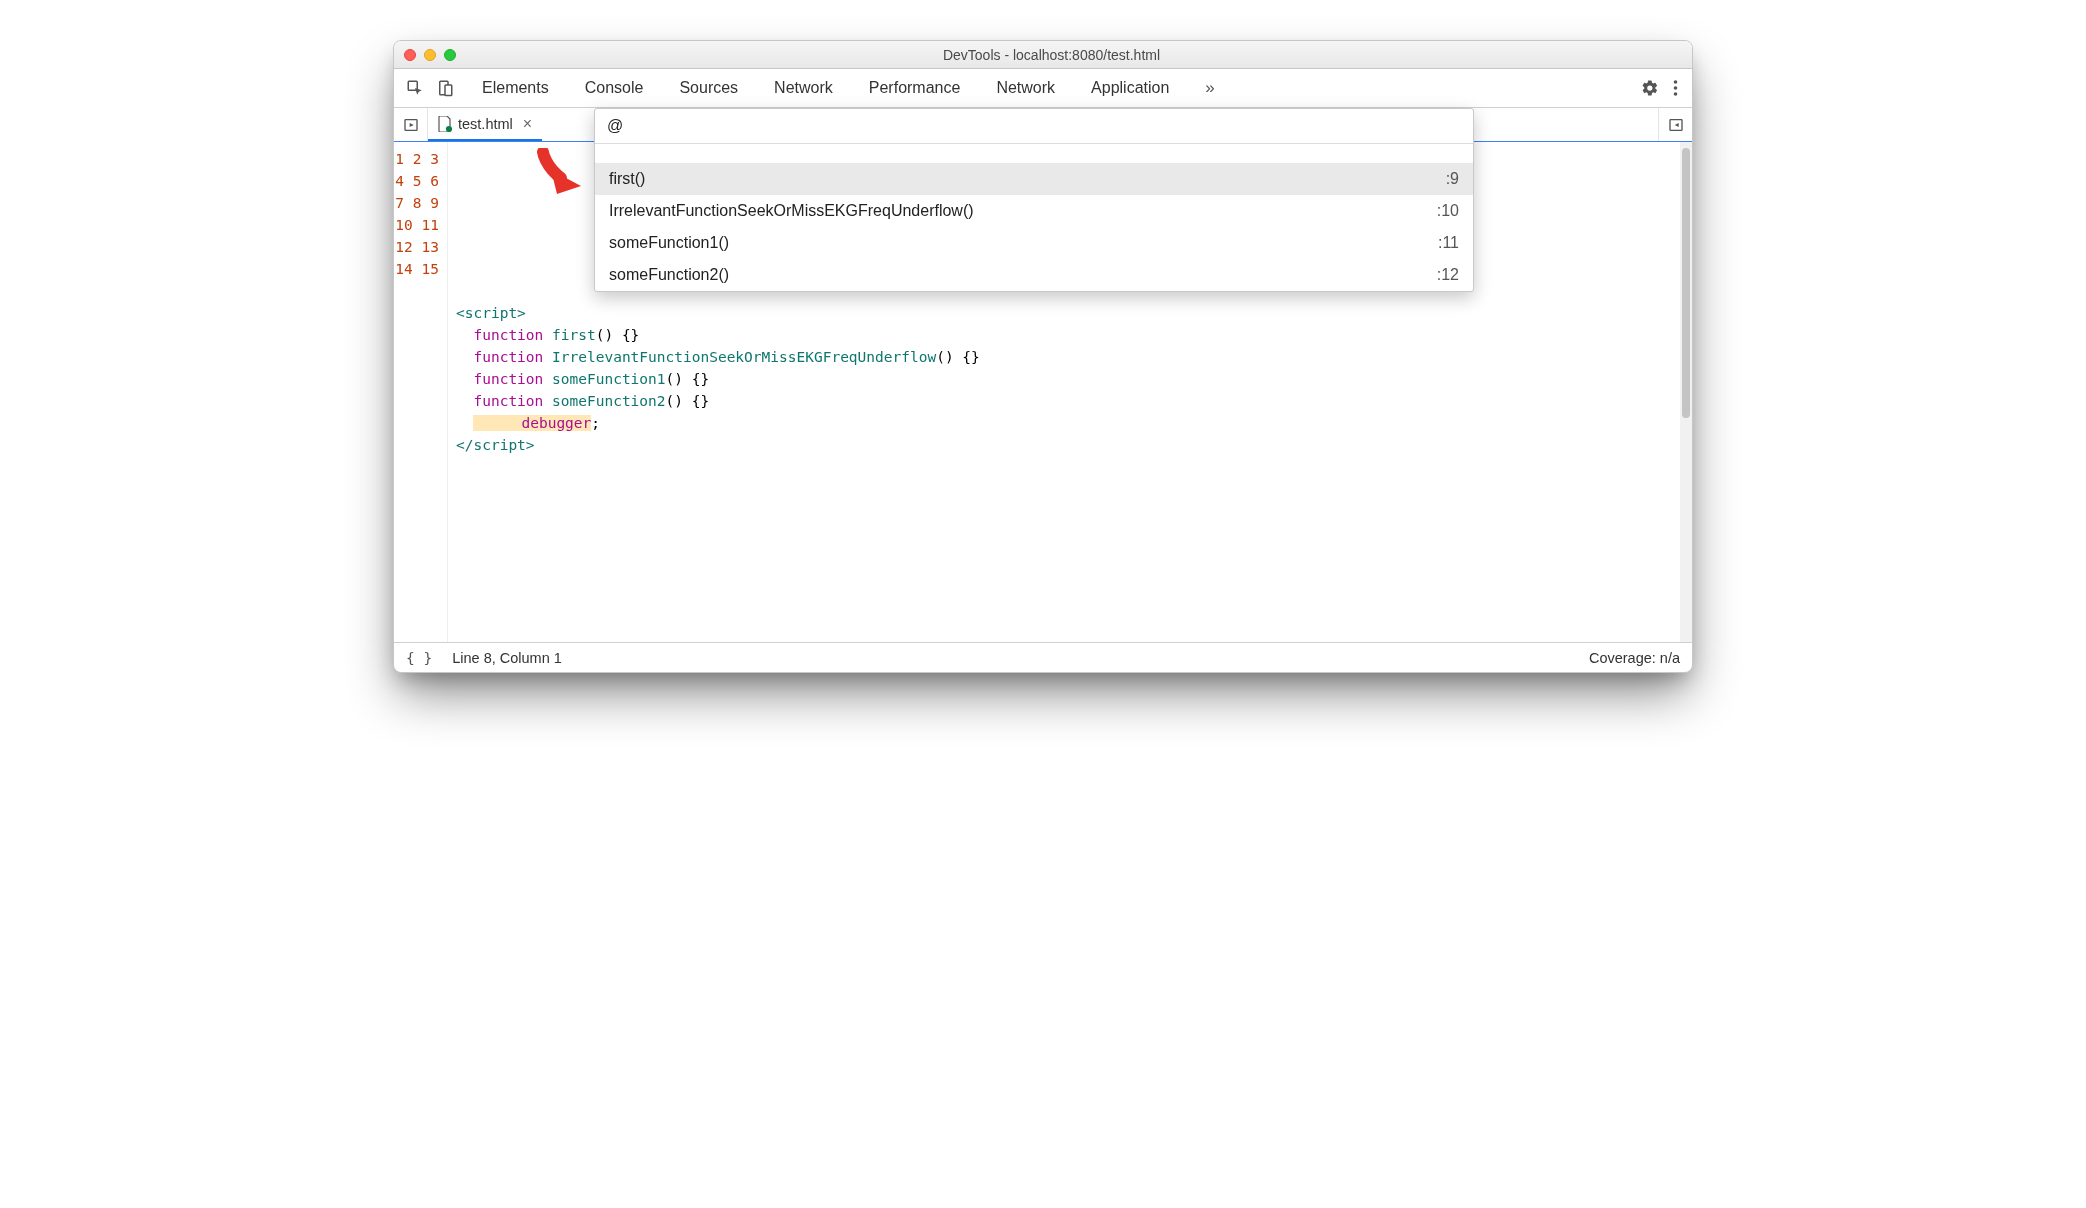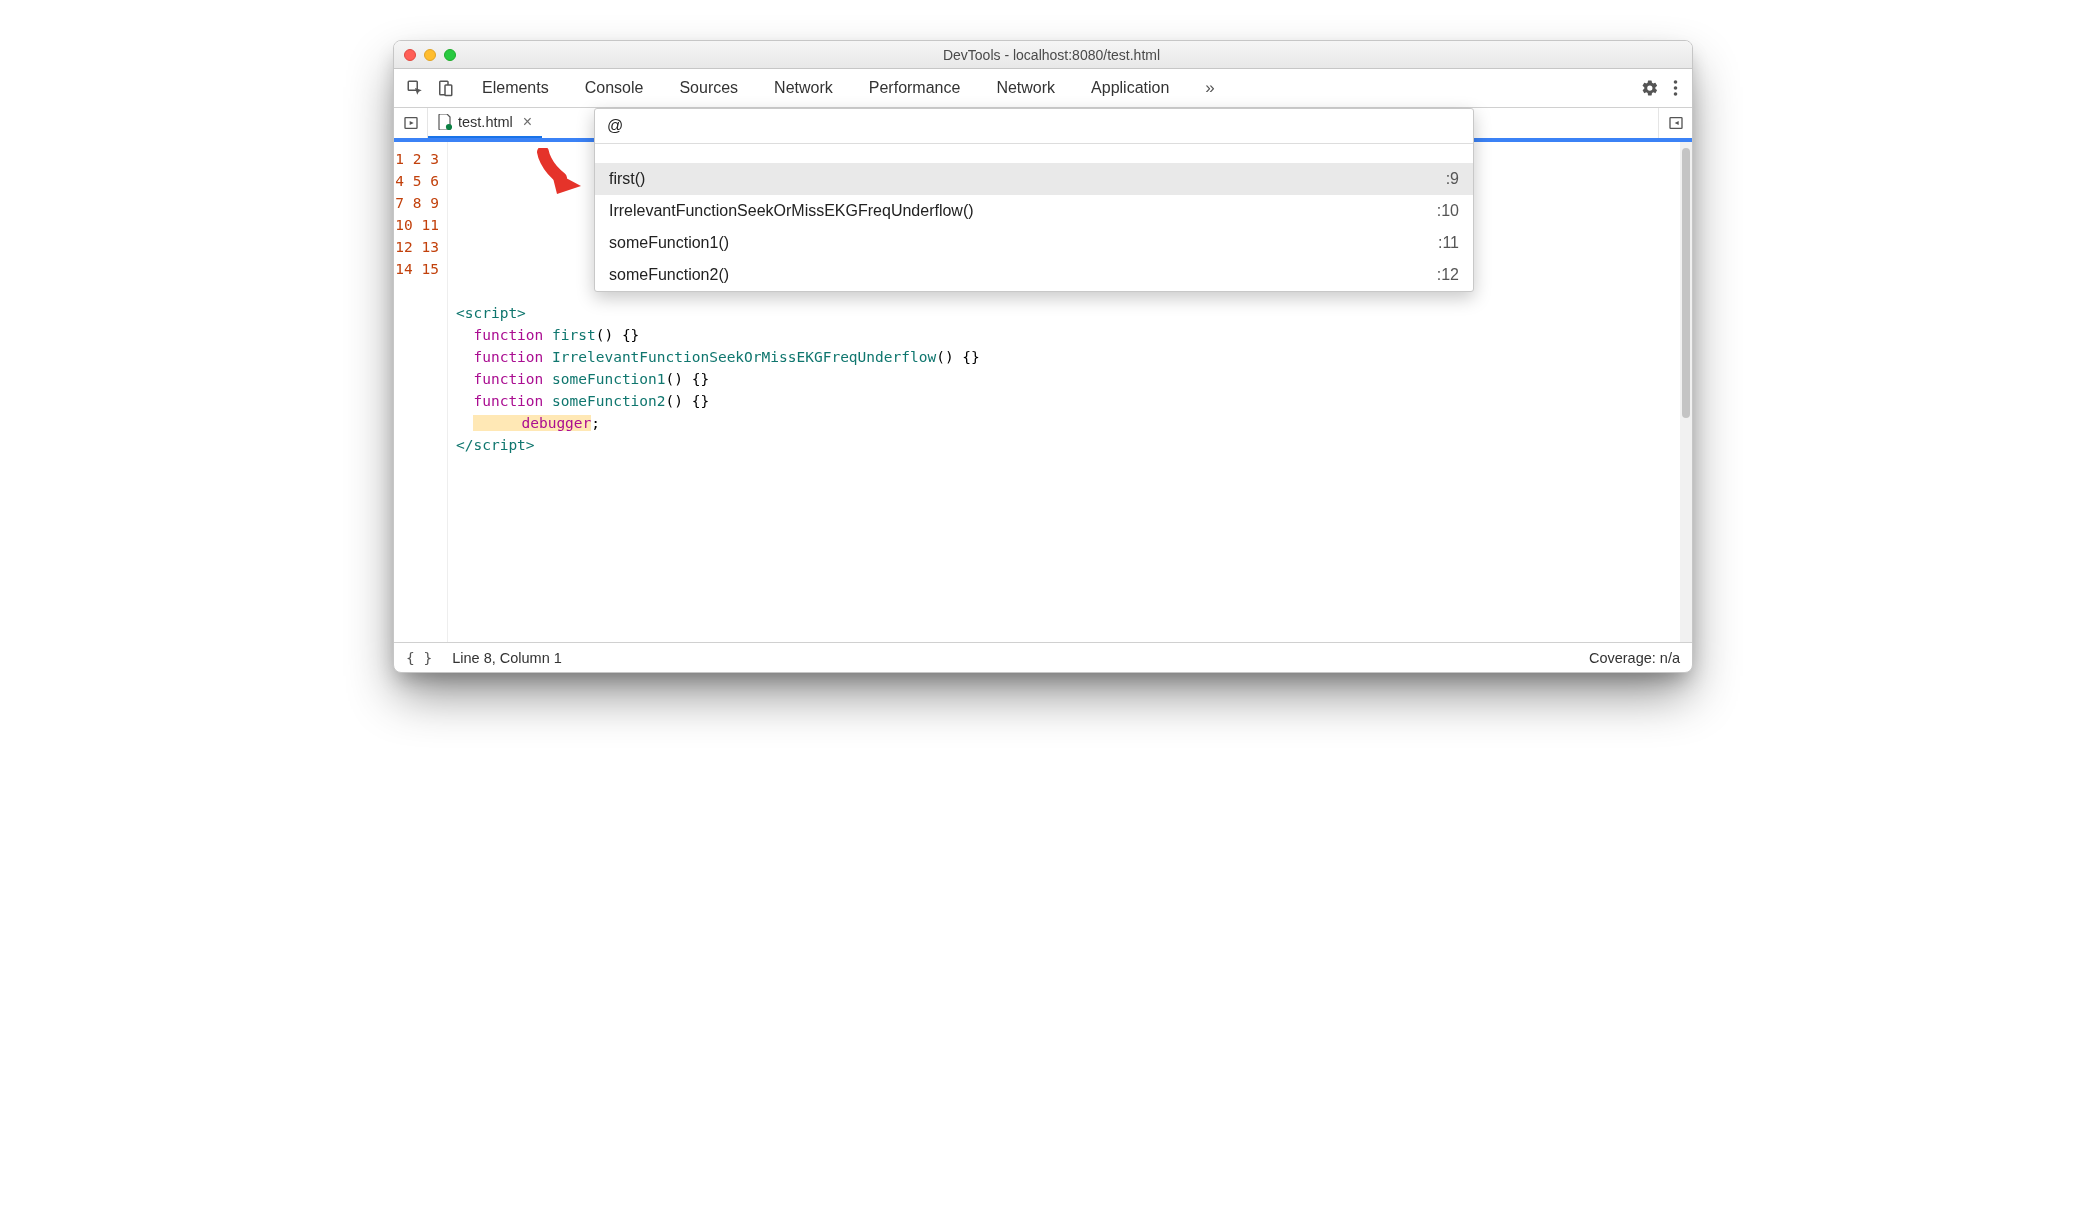--- a/index.html
+++ b/index.html
@@ -64,21 +64,21 @@
     font-size: 16px; color: #333; padding: 0 4px; height: 100%;
     display: flex; align-items: center; cursor: default;
   }
   .tab-item.bold { font-weight: 500; }
   .toolbar-right { margin-left:auto; display:flex; align-items:center; gap: 14px; padding-right:8px; color:#555; }
   .chevrons { font-size: 17px; letter-spacing: -4px; color:#555; }
 
   
   .subbar {
     height: 34px;
-    border-bottom: 4px solid #3b82f6;
+    border-bottom: 1px solid #3b82f6;
     display: flex; align-items: stretch;
     position: relative;
   }
   .subbar .icon-btn {
     width: 34px; display:flex; align-items:center; justify-content:center;
     color:#555; border-right: 1px solid #e5e5e5;
   }
   .file-tab {
     display:flex; align-items:center; gap:6px; padding: 0 10px;
     font-size: 14.5px; color:#333; border-bottom: 2px solid #1a73e8;

